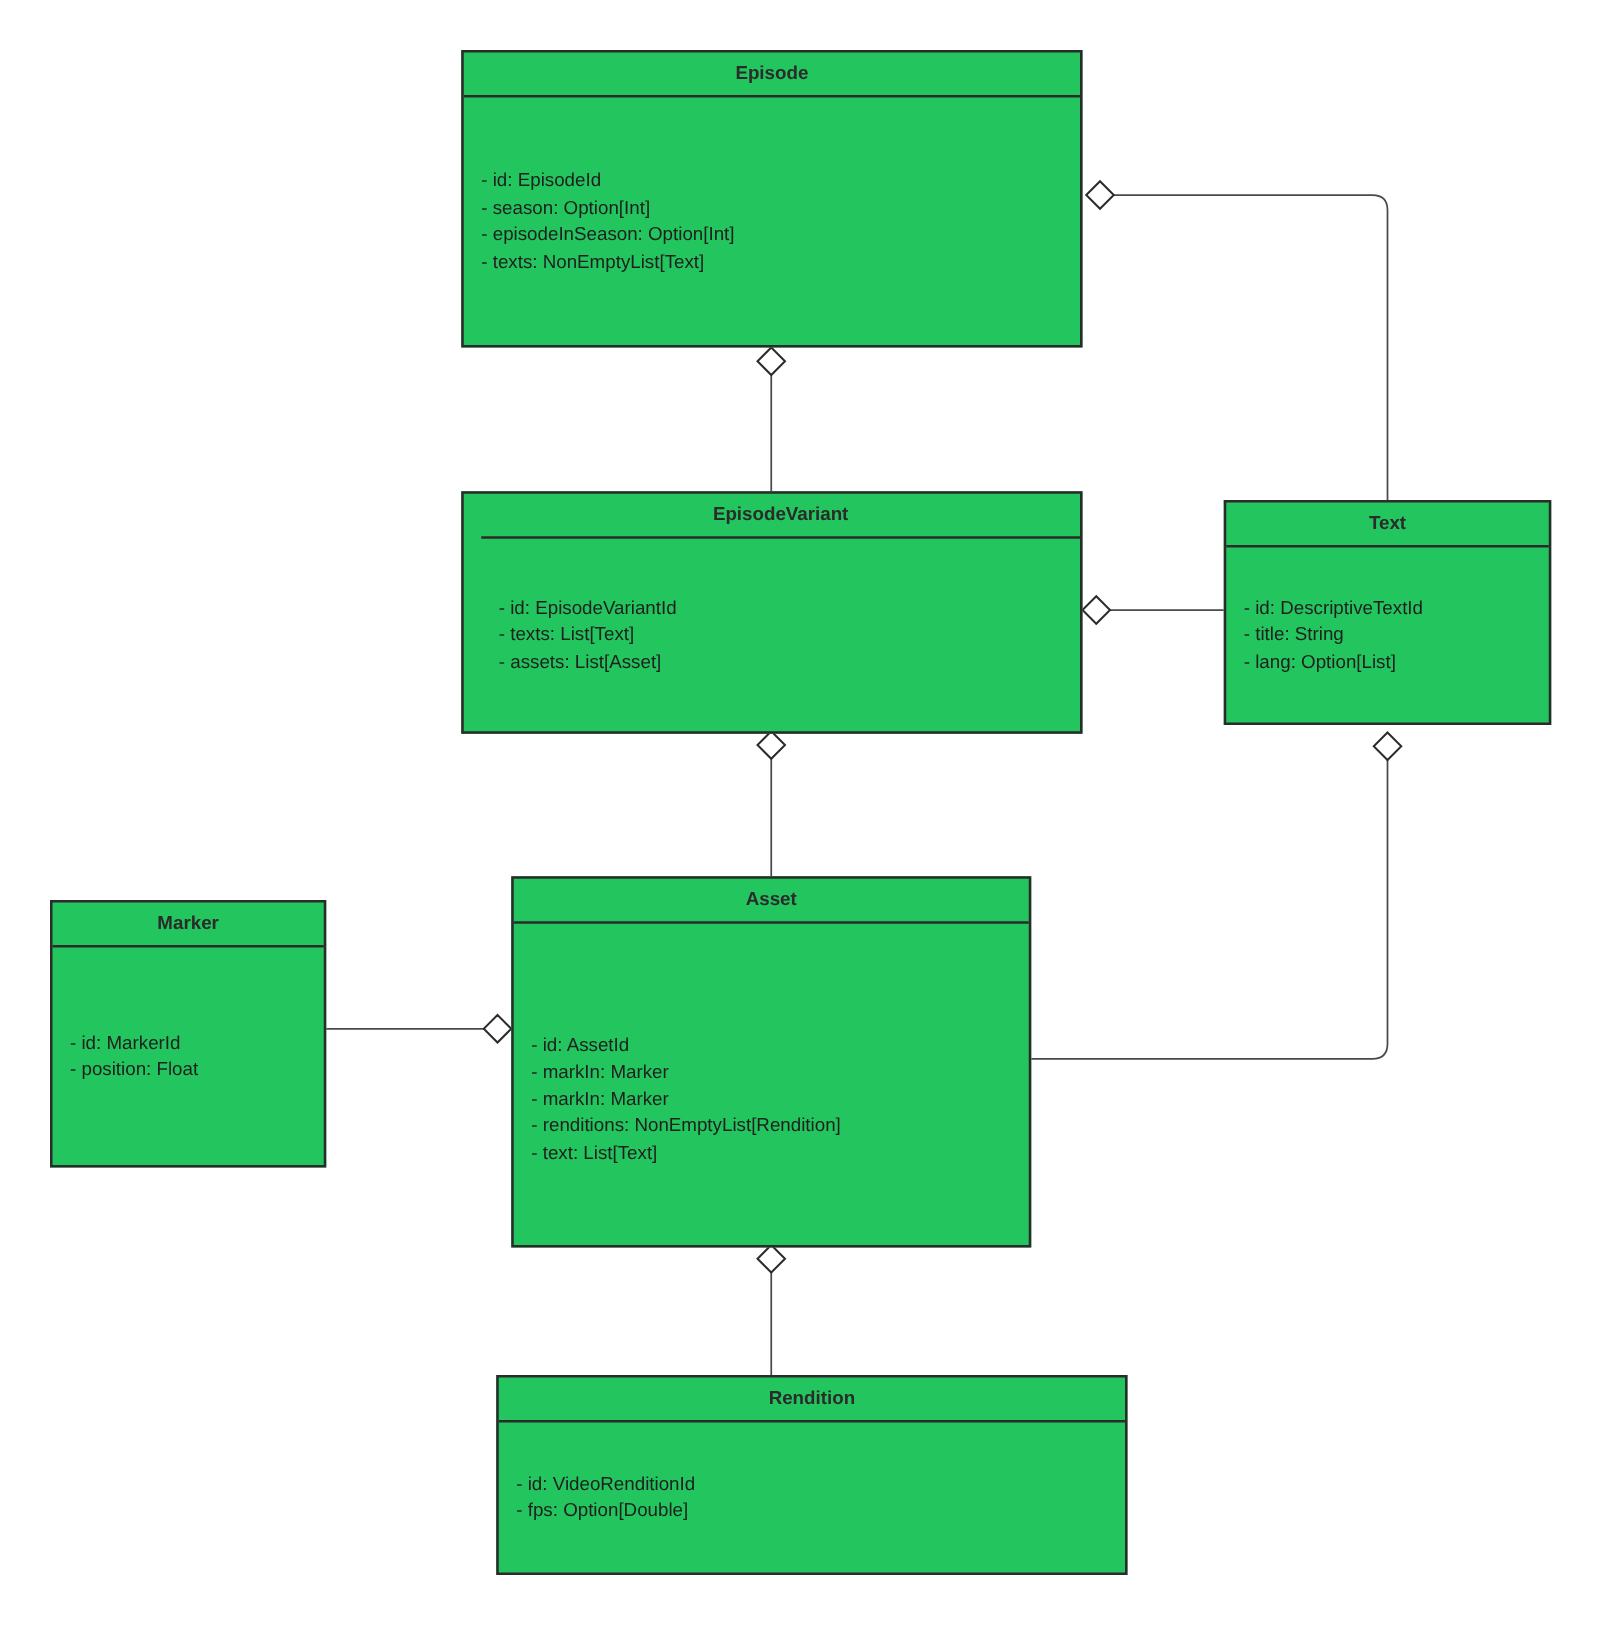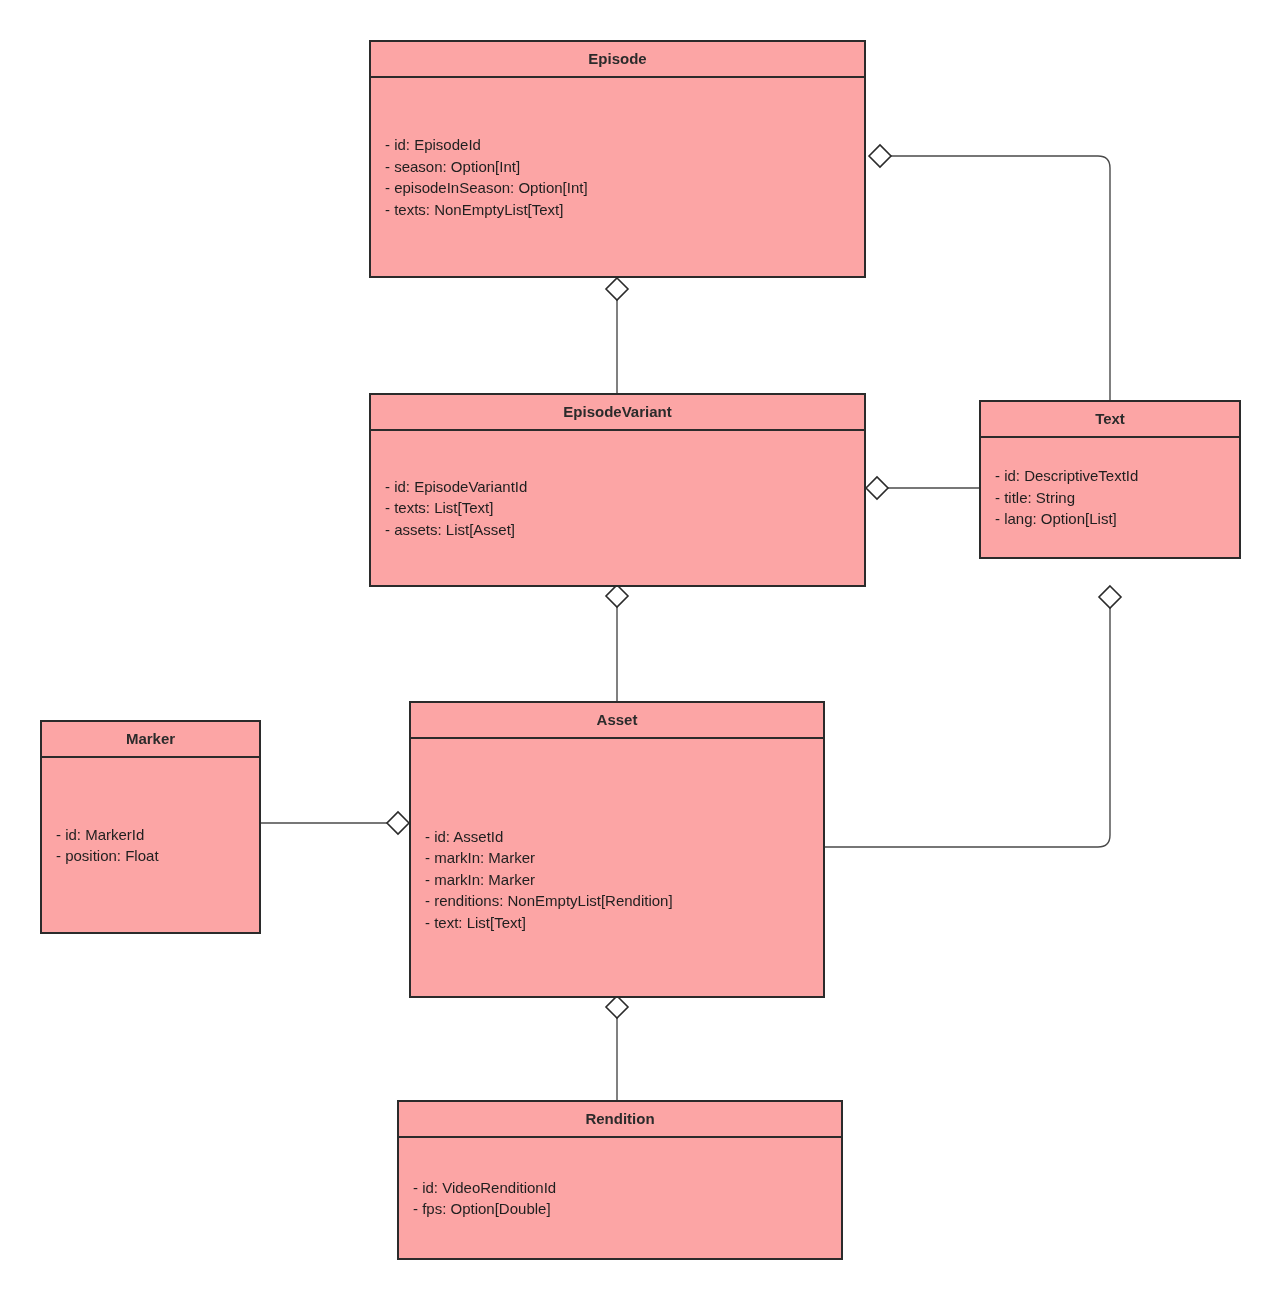--- a/index.html
+++ b/index.html
@@ -22,21 +22,21 @@
     position: absolute;
     left: 0;
     top: 0;
     width: 1280px;
     height: 1301px;
   }
   
   .uml-class {
     position: absolute;
     box-sizing: border-box;
-    background: #fca5a5;
+    background: #22c55e;
     border: 2px solid #2b2b2b;
     display: flex;
     flex-direction: column;
   }
   .uml-class-name {
     box-sizing: border-box;
     height: 36px;
     line-height: 34px;
     text-align: center;
     font-size: 15px;
@@ -117,30 +117,30 @@
   <div class="uml-class" style="left:369px; top:40px; width:497px; height:238px;">
     <div class="uml-class-name">Episode</div>
     <div class="uml-class-body">
       <div class="uml-attr">- id: EpisodeId</div>
       <div class="uml-attr">- season: Option[Int]</div>
       <div class="uml-attr">- episodeInSeason: Option[Int]</div>
       <div class="uml-attr">- texts: NonEmptyList[Text]</div>
     </div>
   </div>
 
-  <div class="uml-class" style="left:369px; top:393px; width:497px; height:194px;">
+  <div class="uml-class" style="left:369px; top:393px; width:497px; height:194px;padding-left:14px;">
     <div class="uml-class-name">EpisodeVariant</div>
     <div class="uml-class-body">
       <div class="uml-attr">- id: EpisodeVariantId</div>
       <div class="uml-attr">- texts: List[Text]</div>
       <div class="uml-attr">- assets: List[Asset]</div>
     </div>
   </div>
 
-  <div class="uml-class" style="left:979px; top:400px; width:262px; height:159px;">
+  <div class="uml-class" style="left:979px; top:400px; width:262px; height:180px;">
     <div class="uml-class-name">Text</div>
     <div class="uml-class-body">
       <div class="uml-attr">- id: DescriptiveTextId</div>
       <div class="uml-attr">- title: String</div>
       <div class="uml-attr">- lang: Option[List]</div>
     </div>
   </div>
 
   <div class="uml-class" style="left:409px; top:701px; width:416px; height:297px;gap:24px;">
     <div class="uml-class-name">Asset</div>
@@ -154,21 +154,21 @@
   </div>
 
   <div class="uml-class" style="left:40px; top:720px; width:221px; height:214px;justify-content:space-between;">
     <div class="uml-class-name">Marker</div>
     <div class="uml-class-body">
       <div class="uml-attr">- id: MarkerId</div>
       <div class="uml-attr">- position: Float</div>
     </div>
   </div>
 
-  <div class="uml-class" style="left:397px; top:1100px; width:446px; height:160px;">
+  <div class="uml-class" style="left:397px; top:1100px; width:505px; height:160px;">
     <div class="uml-class-name">Rendition</div>
     <div class="uml-class-body">
       <div class="uml-attr">- id: VideoRenditionId</div>
       <div class="uml-attr">- fps: Option[Double]</div>
     </div>
   </div>
 
 </div>
 
 </body></html>

